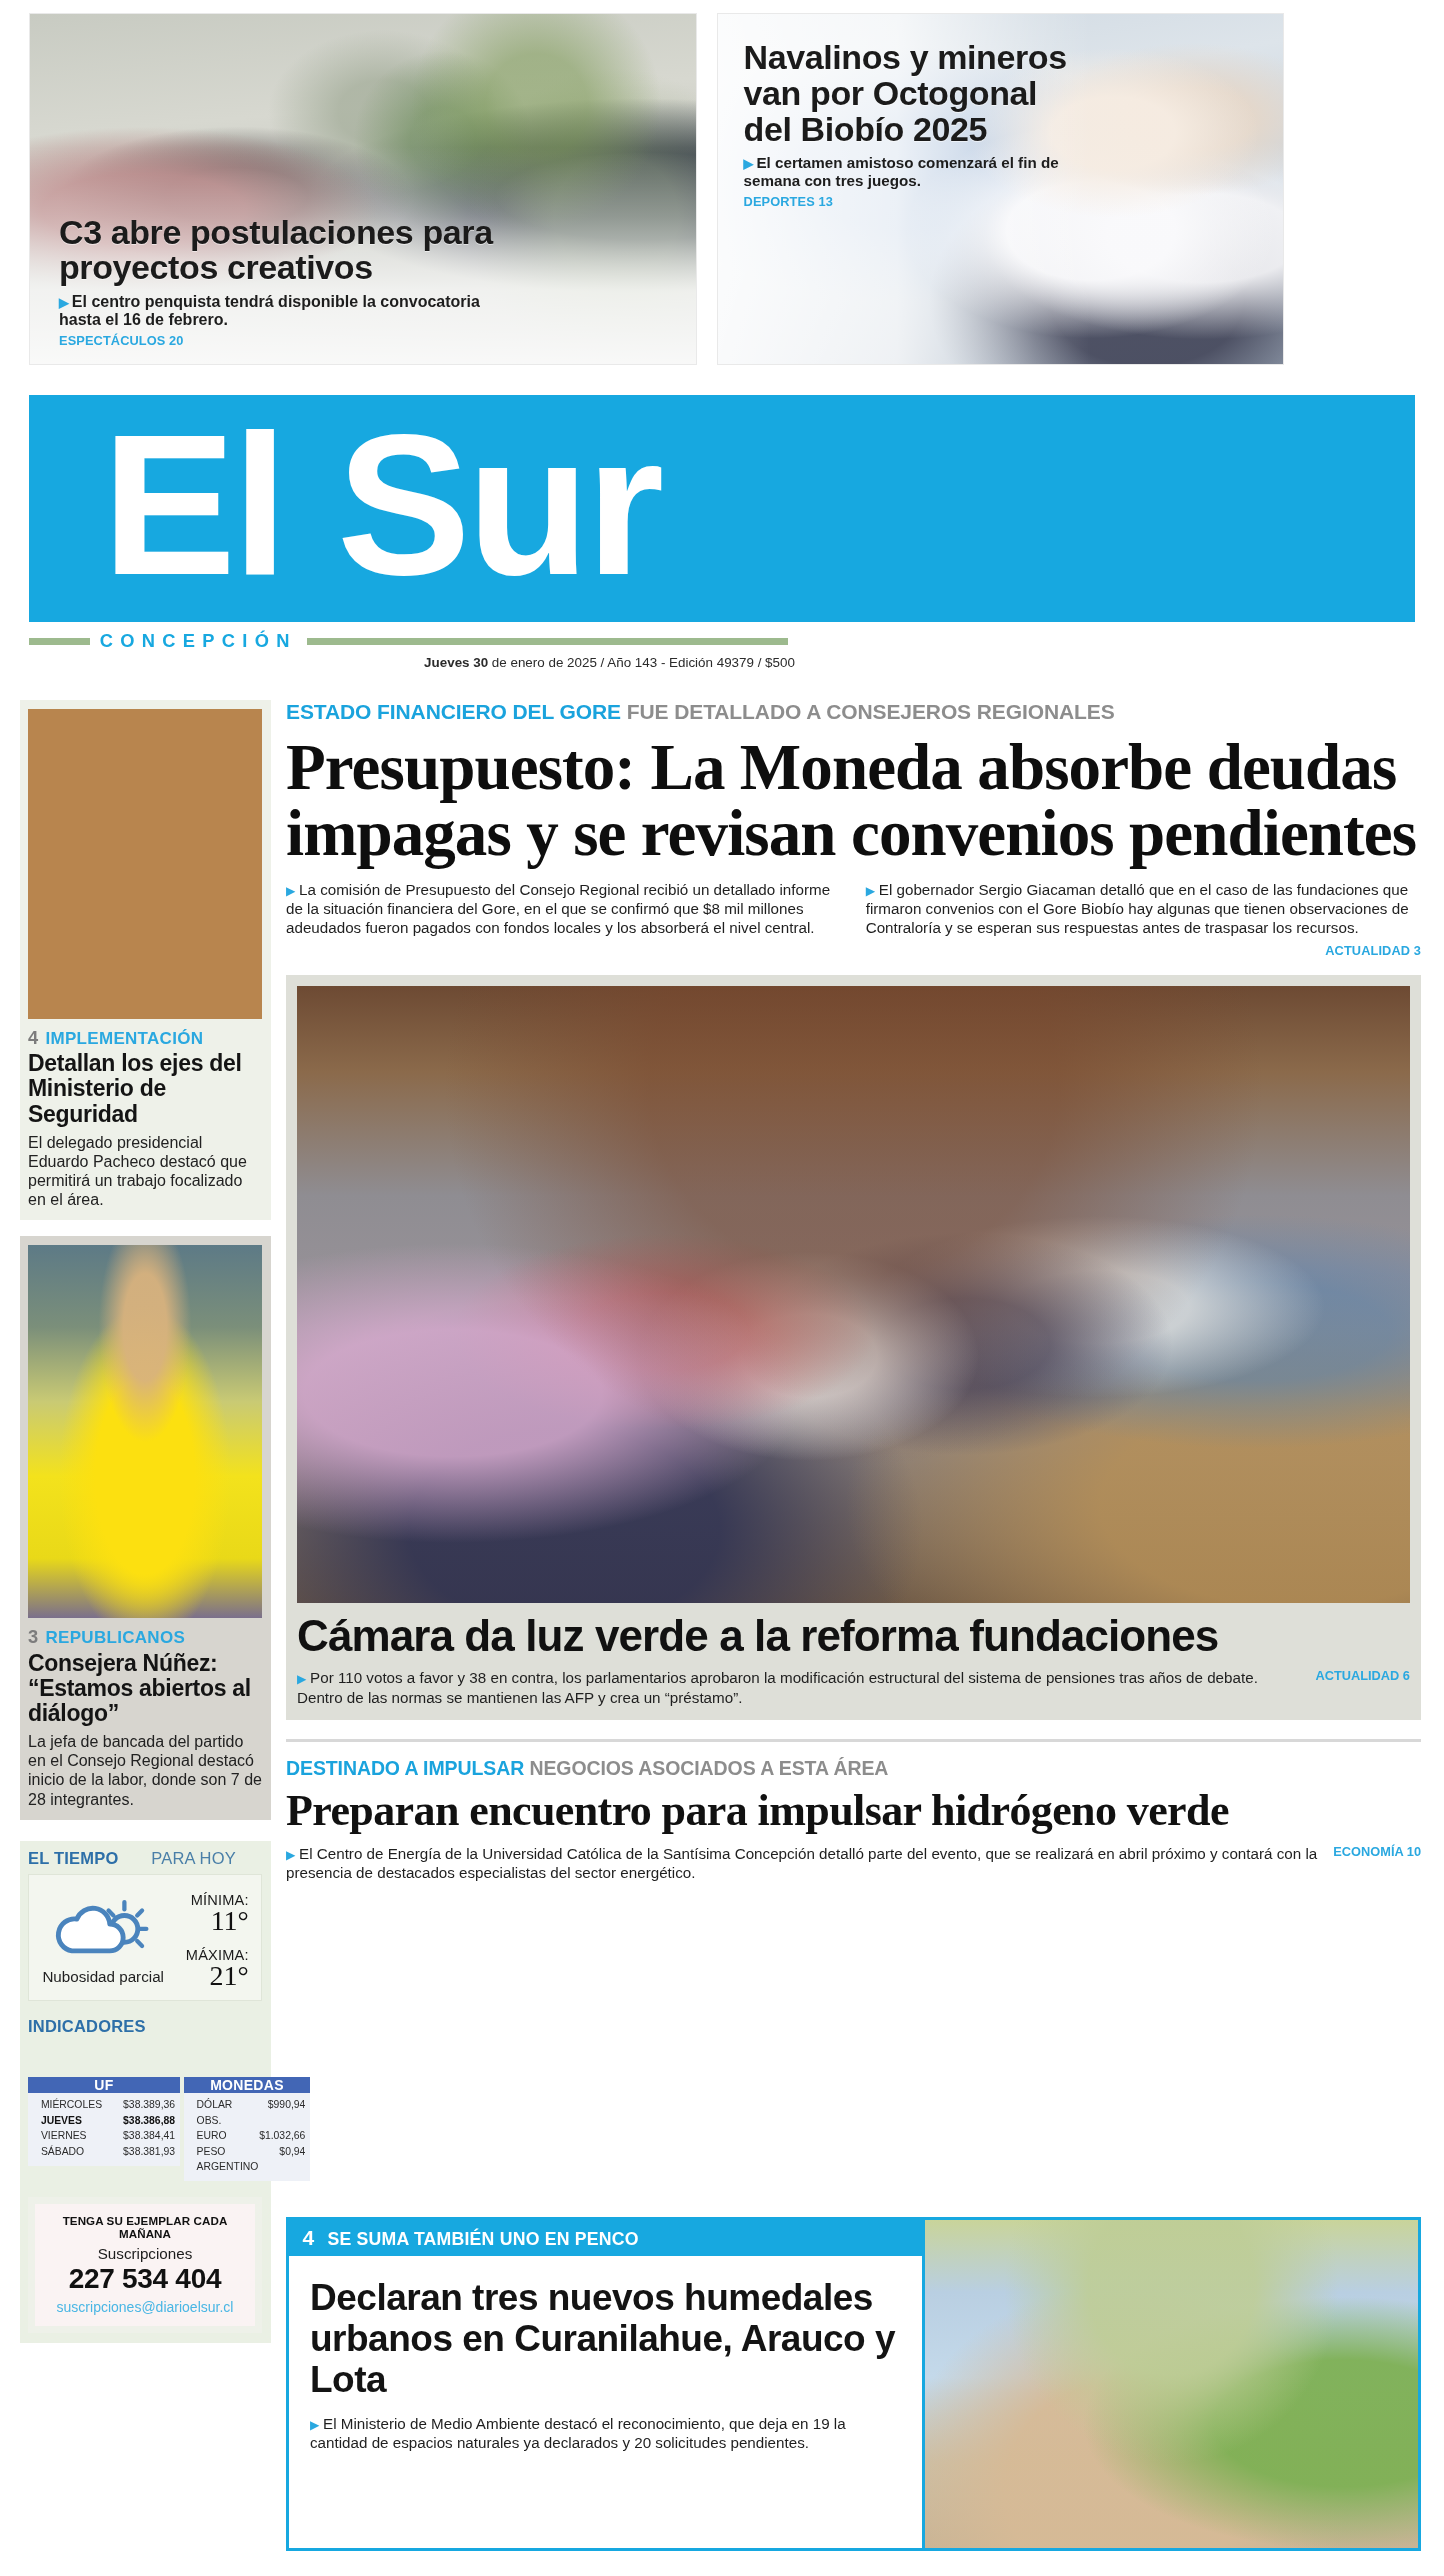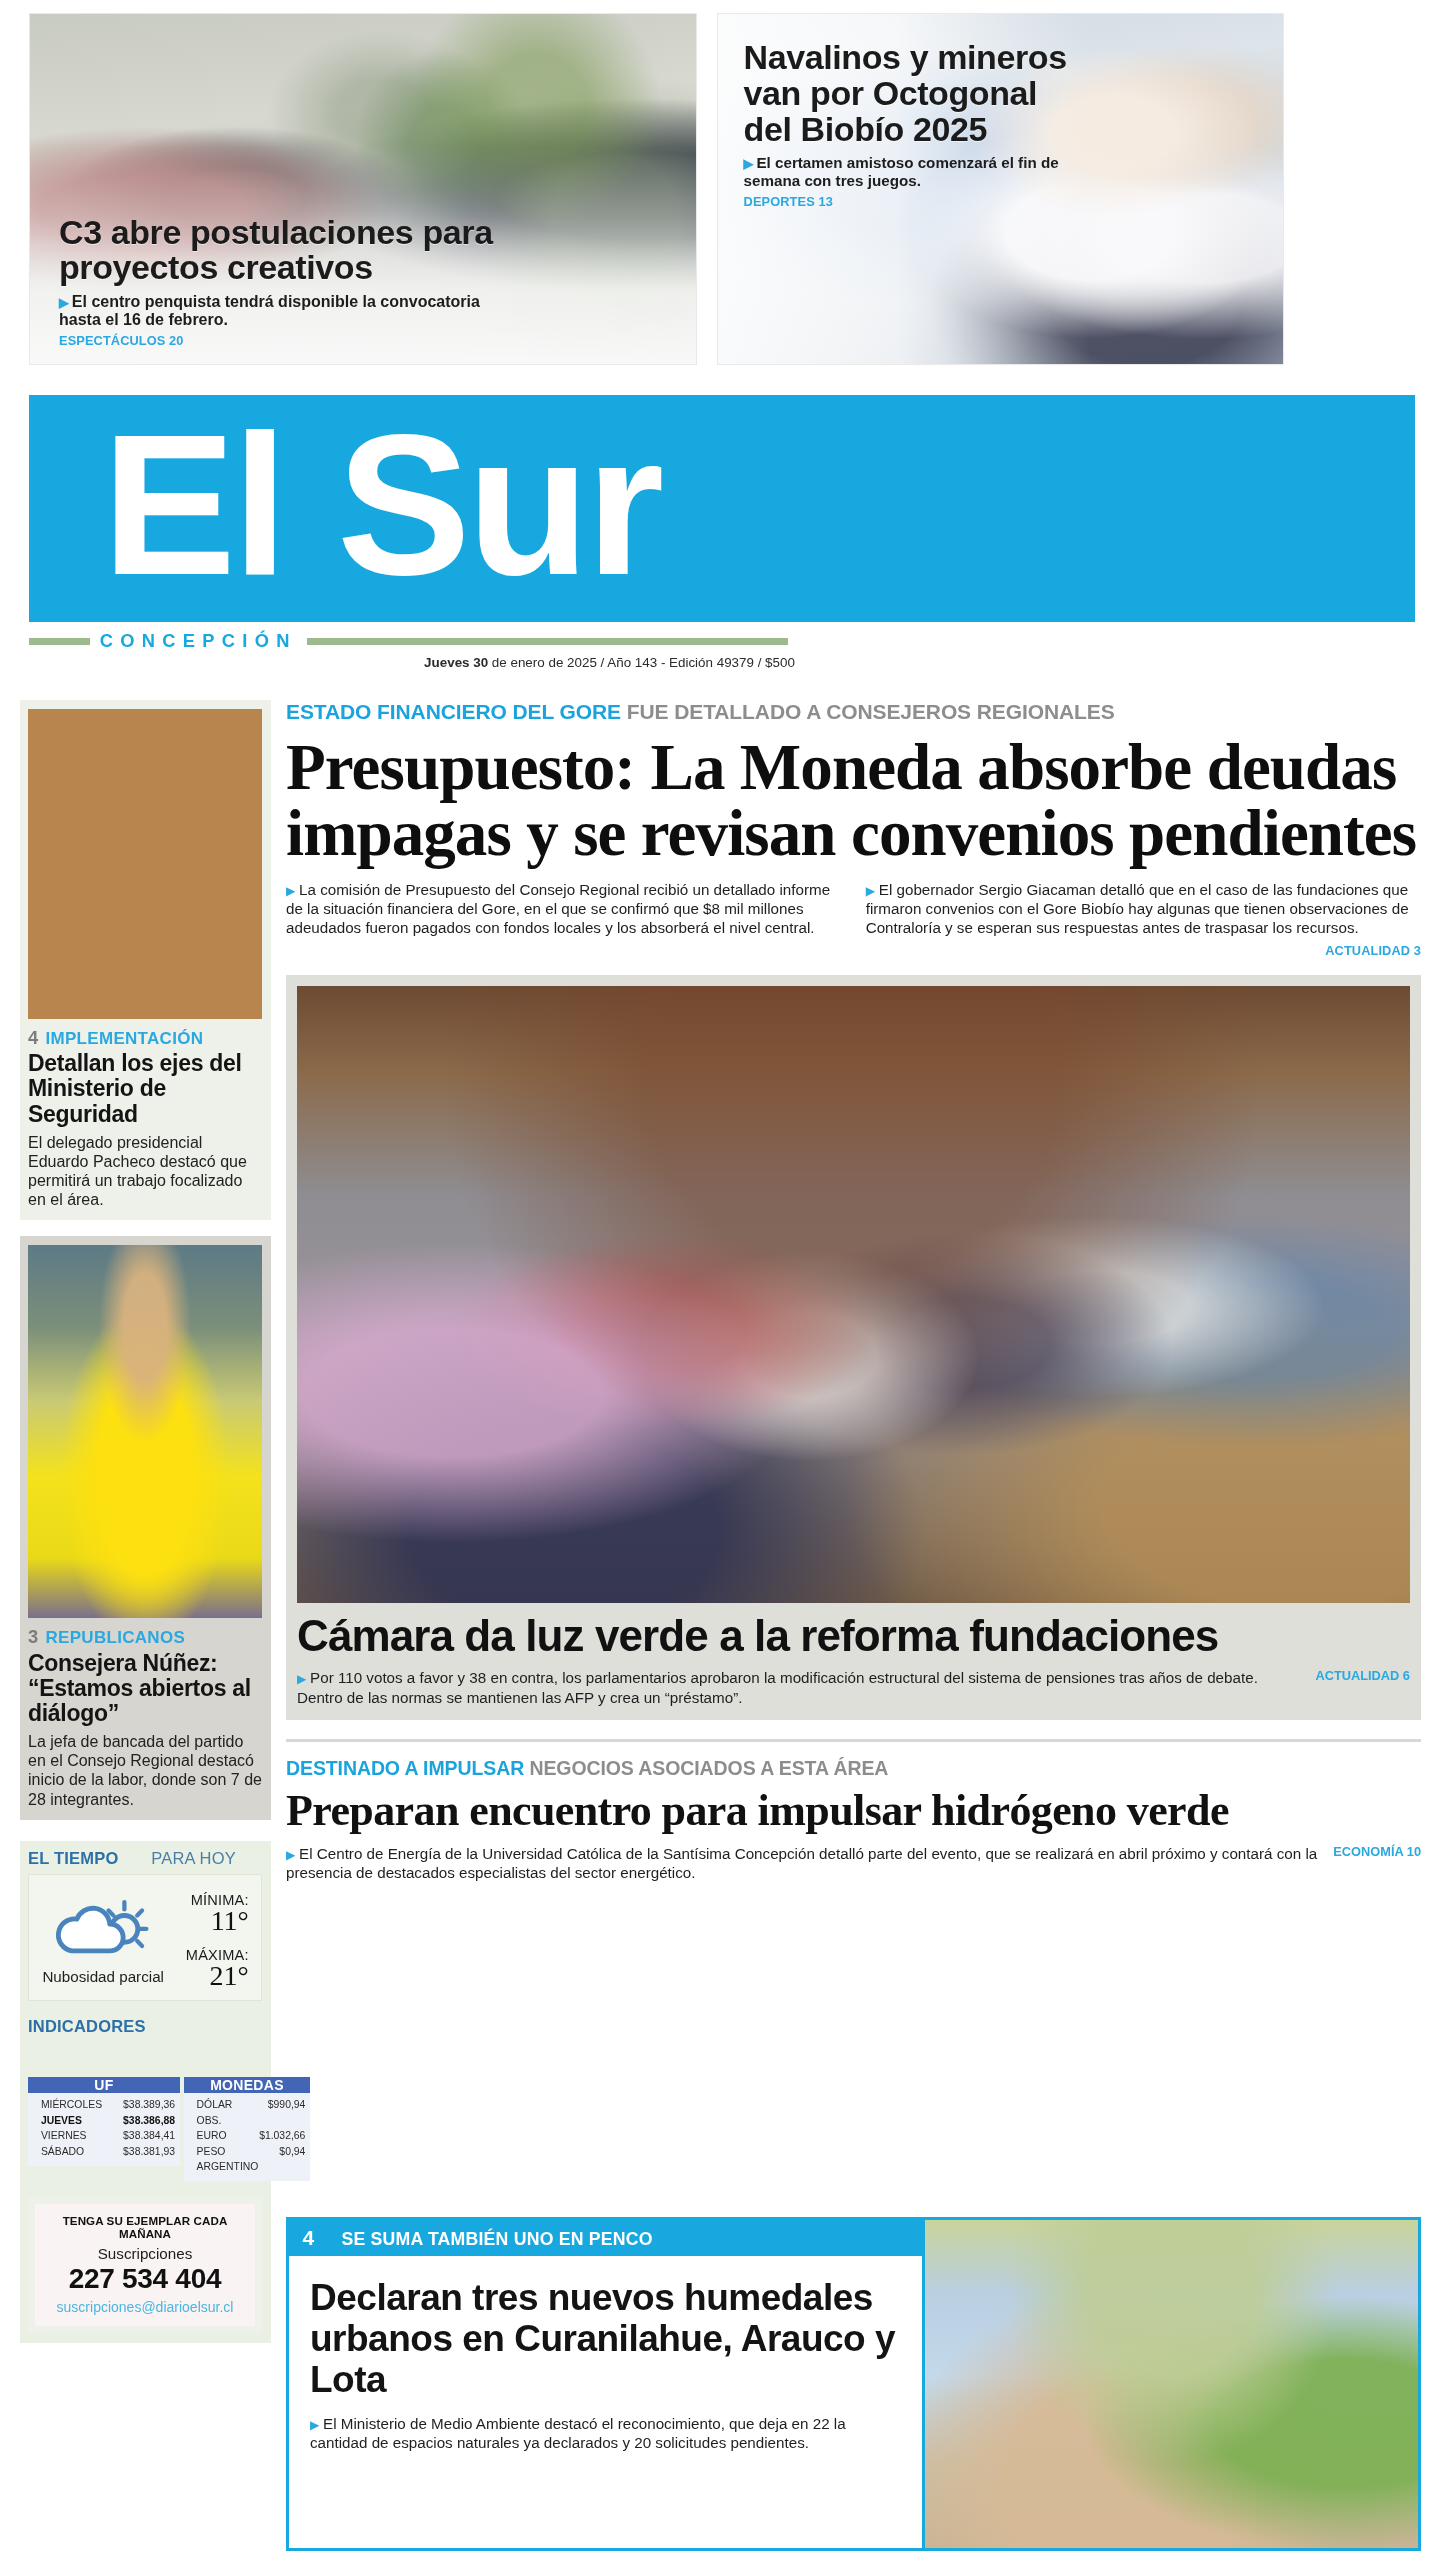--- a/index.html
+++ b/index.html
@@ -196,21 +196,21 @@
             font-size:44px; line-height:1.04; color:#111; letter-spacing:-0.6px; }
   .sec2-body { margin-top:9.8px; font-size:15.2px; line-height:1.26; color:#1f1f1f; }
   .sec2-body .bullet { color:#2aa8e0; font-size:12.2px; margin-right:3.7px; }
   .sec2-ref { float:right; margin-left:11px; font-weight:800; font-size:12.8px; color:#2aa8e0; }
 
   
   .feature { position:absolute; left:286px; top:2217px; width:1135px; height:334px; display:flex; }
   .feat-left { width:639px; border:3.7px solid #17a8e0; background:#fff; display:flex; flex-direction:column; }
   .feat-bar { background:#17a8e0; color:#fff; padding:6.1px 13.4px; display:flex; align-items:baseline; gap:13.4px; }
   .feat-num { font-weight:800; font-size:21px; }
-  .feat-sec { font-weight:700; font-size:17.7px; letter-spacing:0.2px;margin-left:14px; }
+  .feat-sec { font-weight:700; font-size:17.7px; letter-spacing:0.2px; }
   .feat-inner { padding:22px 21px 12.2px; }
   .feat-h { font-weight:700; font-size:37px; line-height:1.1; color:#141414; letter-spacing:-0.5px; }
   .feat-body { margin-top:13.4px; font-size:15.2px; line-height:1.26; color:#1f1f1f; }
   .feat-body .bullet { color:#2aa8e0; font-size:12.2px; margin-right:3.7px; }
   .feat-right { flex:1; border:3.7px solid #17a8e0; border-left:none; background:#17a8e0; padding:0; }
   .feat-photo { width:100%; height:100%; }
 </style>
 </head>
 <body>
 
@@ -385,21 +385,21 @@
   </div>
 
   <div class="feature">
     <div class="feat-left">
       <div class="feat-bar">
         <span class="feat-num">4</span>
         <span class="feat-sec">SE SUMA TAMBIÉN UNO EN PENCO</span>
       </div>
       <div class="feat-inner">
         <div class="feat-h">Declaran tres nuevos humedales urbanos en Curanilahue, Arauco y Lota</div>
-        <div class="feat-body"><span class="bullet">▶</span><span>El Ministerio de Medio Ambiente destacó el reconocimiento, que deja en 22 la cantidad de espacios naturales ya declarados y 20 solicitudes pendientes.</span></div>
+        <div class="feat-body"><span class="bullet">▶</span><span>El Ministerio de Medio Ambiente destacó el reconocimiento, que deja en 19 la cantidad de espacios naturales ya declarados y 20 solicitudes pendientes.</span></div>
       </div>
     </div>
     <div class="feat-right">
       <div class="feat-photo ph-wet"></div>
     </div>
   </div>
 
 </div>
 
 

